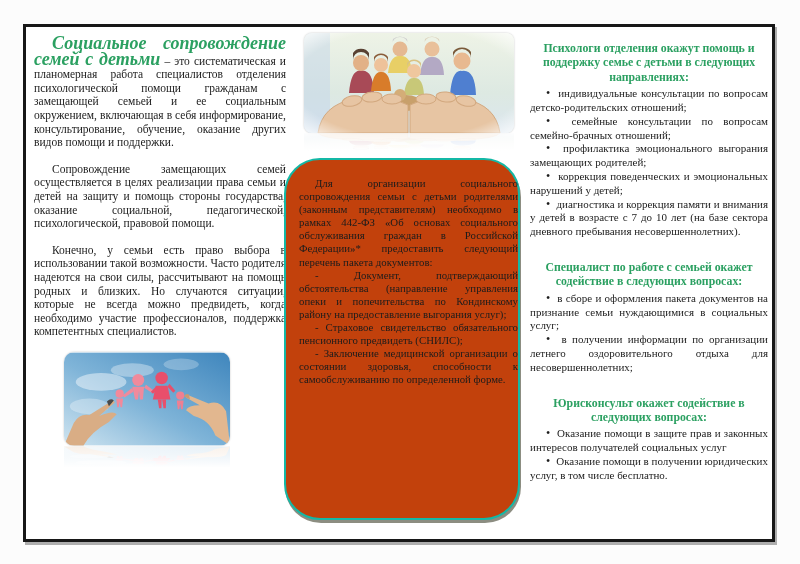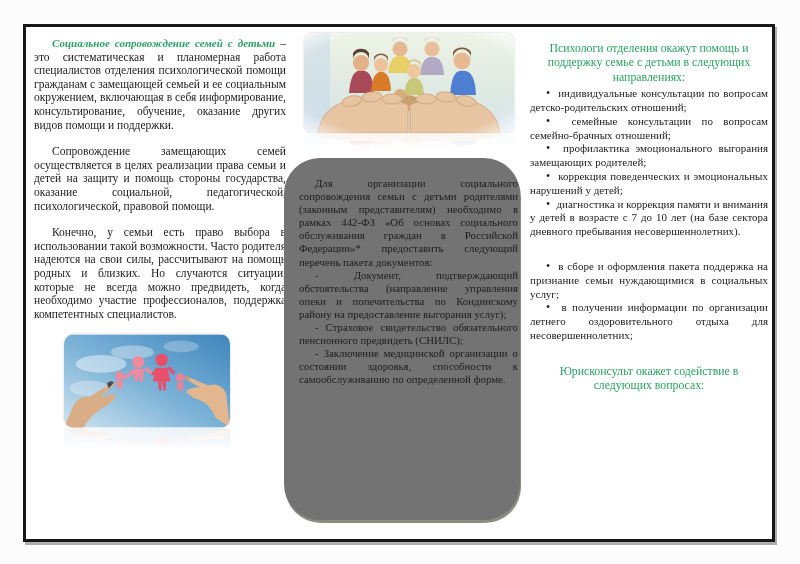--- a/index.html
+++ b/index.html
@@ -17,21 +17,21 @@
   .col1 { left:8px;   top:10px; width:252px; }
   .col2 { left:258px; top:6px;  width:236px; }
   .col3 { left:504px; top:14px; width:238px; }
 
   
   .para {
     font-size:11.5px; line-height:13.6px; text-align:justify;
     text-indent:18px; margin:0 0 13px 0;
   }
   .lead {
-    color:#2ba061; font-weight:bold; font-style:italic; font-size:11px;
+    color:#2ba061; font-weight:bold; font-style:italic; font-size:18px;
   }
   .photo {
     display:block; border-radius:10px; overflow:hidden;
     box-shadow:0 0 2px rgba(0,0,0,.25);
   }
   .photo svg { display:block; }
   .refl-wrap { position:relative; overflow:hidden; }
   .refl-wrap svg { display:block; opacity:.45; }
   .refl-fade {
     position:absolute; inset:0;
@@ -43,35 +43,35 @@
   .photoB-block .refl-wrap { height:24px; }
 
   .photoA-block { margin:0 0 0 20px; width:210px; }
   .photoA-block .photo { width:210px; height:100px; border-radius:8px; }
   .photoA-block .refl-wrap { height:20px; }
 
   
   .doc-box {
     margin-top:5px; width:236px; box-sizing:border-box;
     min-height:362px;
-    background:#737373;
-    border:2px solid #737373;
+    background:#c2410c;
+    border:2px solid #14b8a6;
     border-radius:36px;
     box-shadow:1px 3px 0 rgba(45,48,25,.55);
     padding:17px 0 12px 13px;
   }
   .doc-box p {
     font-size:10.8px; line-height:13.1px; text-align:justify;
     margin:0; text-indent:16px;
   }
 
   
   .sec { margin-bottom:21px; }
   .sec-heading {
-    color:#2ba061; font-weight:normal; font-size:11.8px; line-height:14.4px;
+    color:#2ba061; font-weight:bold; font-size:11.8px; line-height:14.4px;
     text-align:center; margin:0 0 3px 0;
   }
   .bullets { margin:0; padding:0; list-style:none; }
   .bullets li {
     font-size:11px; line-height:13.8px; text-align:justify;
     text-indent:16px; margin:0;
   }
   .bullets li::before { content:"\2022\00a0\00a0"; font-size:12px; }
 </style>
 </head>
@@ -229,24 +229,29 @@
       <ul class="bullets">
           <li>индивидуальные консультации по вопросам детско-родительских отношений;</li>
           <li>семейные консультации по вопросам семейно-брачных отношений;</li>
           <li>профилактика эмоционального выгорания замещающих родителей;</li>
           <li>коррекция поведенческих и эмоциональных нарушений у детей;</li>
           <li>диагностика и коррекция памяти и внимания у детей в возрасте с 7 до 10 лет (на базе сектора дневного пребывания несовершеннолетних).</li>
         </ul>
     </div>
 
     <div class="sec">
+      <p class="sec-heading">Специалист по работе с семьей окажет содействие в следующих вопросах:</p>
       <ul class="bullets">
-          <li>в сборе и оформления пакета поддержка на признание семьи нуждающимися в социальных услуг;</li>
+          <li>в сборе и оформления пакета документов на признание семьи нуждающимися в социальных услуг;</li>
           <li>в получении информации по организации летнего оздоровительного отдыха для несовершеннолетних;</li>
         </ul>
     </div>
 
     <div class="sec">
       <p class="sec-heading">Юрисконсульт окажет содействие в следующих вопросах:</p>
+      <ul class="bullets">
+          <li>Оказание помощи в защите прав и законных интересов получателей социальных услуг</li>
+          <li>Оказание помощи в получении юридических услуг, в том числе бесплатно.</li>
+        </ul>
     </div>
 
   </div>
 </div>
 
 </body></html>

